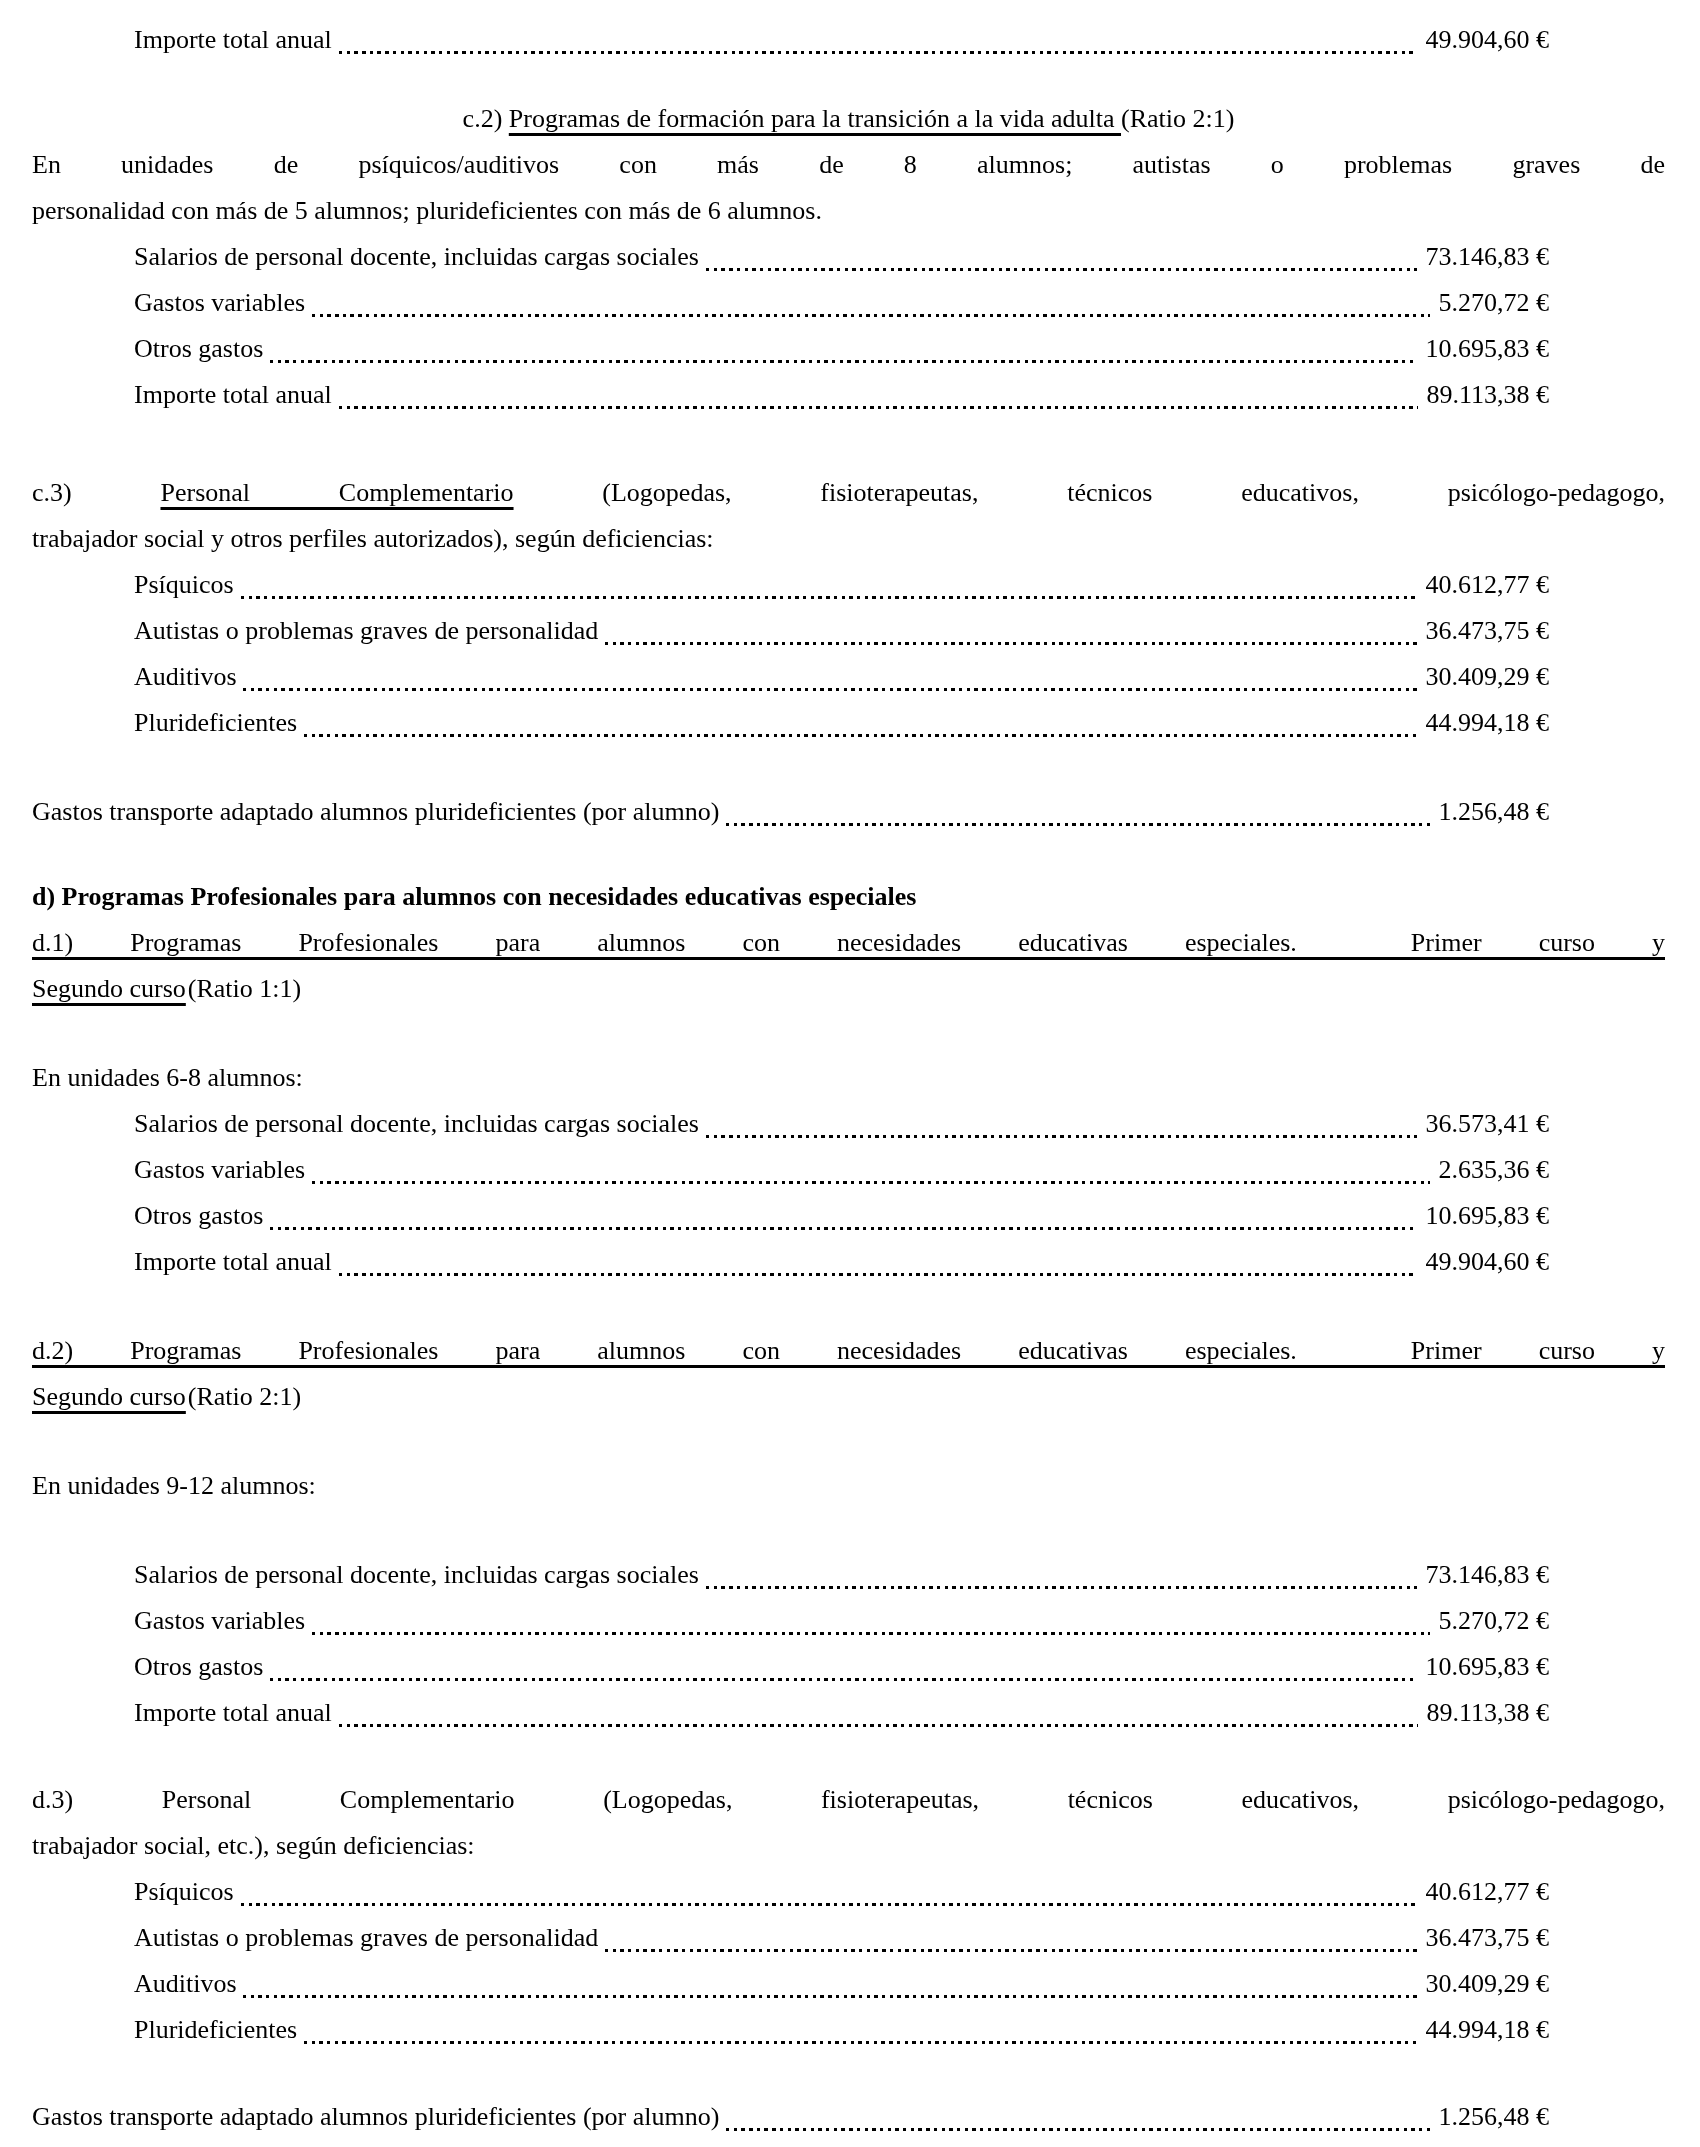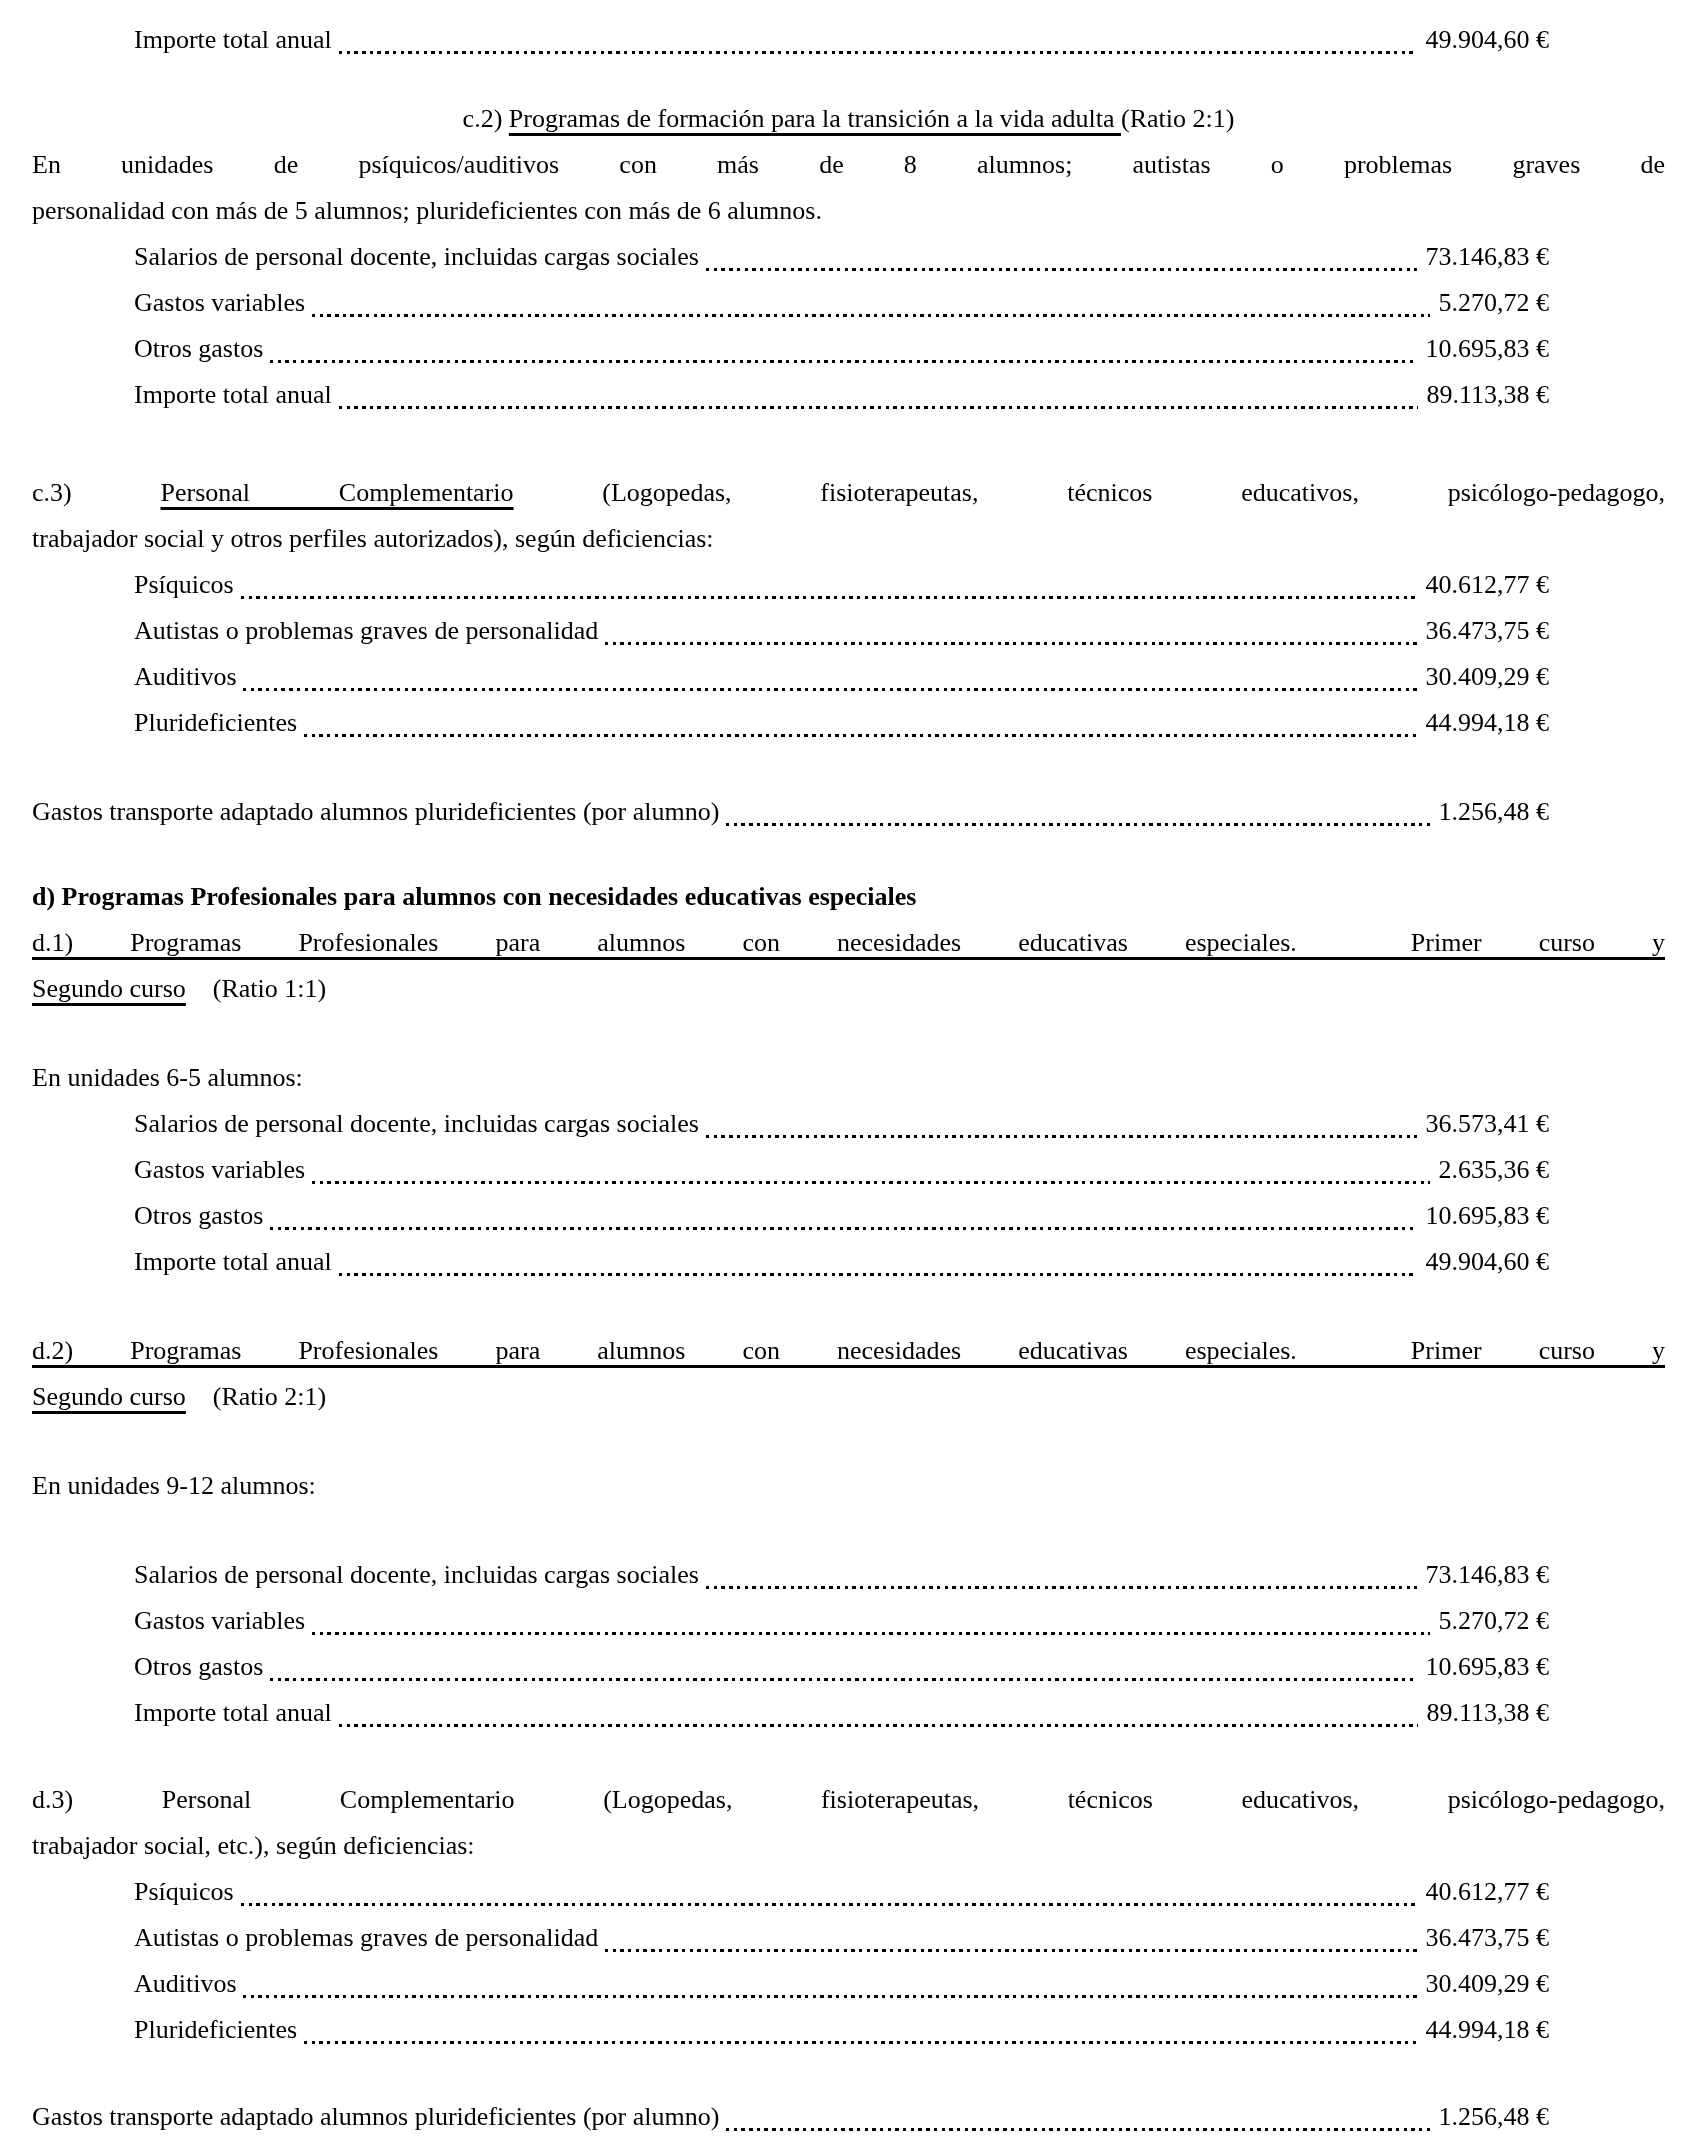--- a/index.html
+++ b/index.html
@@ -36,21 +36,21 @@
     margin-right: 116px;
   }
   .lrow .lbl, .lrow .amt { white-space: nowrap; flex: 0 0 auto; }
   .leader {
     flex: 1 1 auto;
     height: 3.4px;
     margin: 0 8.6px 8.6px 6.9px;
     background-image: repeating-linear-gradient(to right, #000 0 3.4px, transparent 3.4px 7.7px);
   }
   .indent { padding-left: 102px; }
-  .ratio-gap { margin-left: 27px; }
+  .ratio-gap { margin-left: 2px; }
   .mt38 { margin-top: 33px; text-align: center; }
   .mt45 { margin-top: 39px; }
   .mt48 { margin-top: 41px; }
   .mt50 { margin-top: 43px; }
   .mt60 { margin-top: 52px; }
 </style>
 </head>
 <body>
 
 <div class="page">
@@ -122,21 +122,21 @@
 
   <div class="bold mt45">d) Programas Profesionales para alumnos con necesidades educativas especiales</div>
 
   <div class="jline">
     <span class="u">d.1) Programas Profesionales para alumnos con necesidades educativas especiales.&nbsp; Primer curso y</span>
   </div>
   <div>
     <span class="u">Segundo curso</span><span class="ratio-gap">(Ratio 1:1)</span>
   </div>
 
-  <div class="mt50">En unidades 6-5 alumnos:</div>
+  <div class="mt50">En unidades 6-8 alumnos:</div>
 
   <div class="lrow indent">
     <span class="lbl">Salarios de personal docente, incluidas cargas sociales</span>
     <span class="leader"></span>
     <span class="amt">36.573,41 €</span>
   </div>
   <div class="lrow indent">
     <span class="lbl">Gastos variables</span>
     <span class="leader"></span>
     <span class="amt">2.635,36 €</span>

